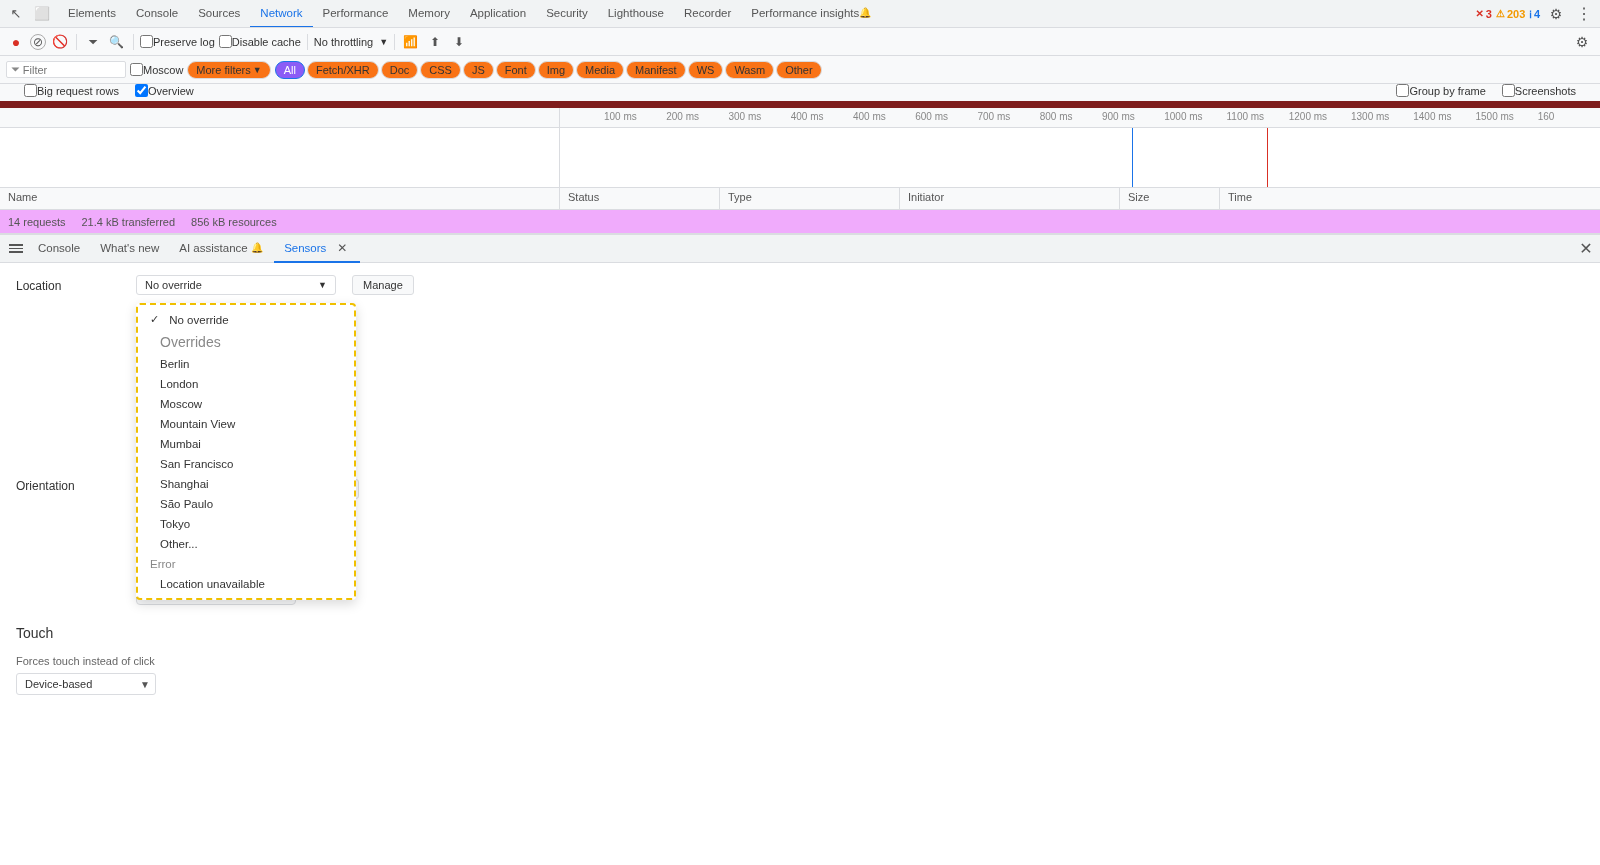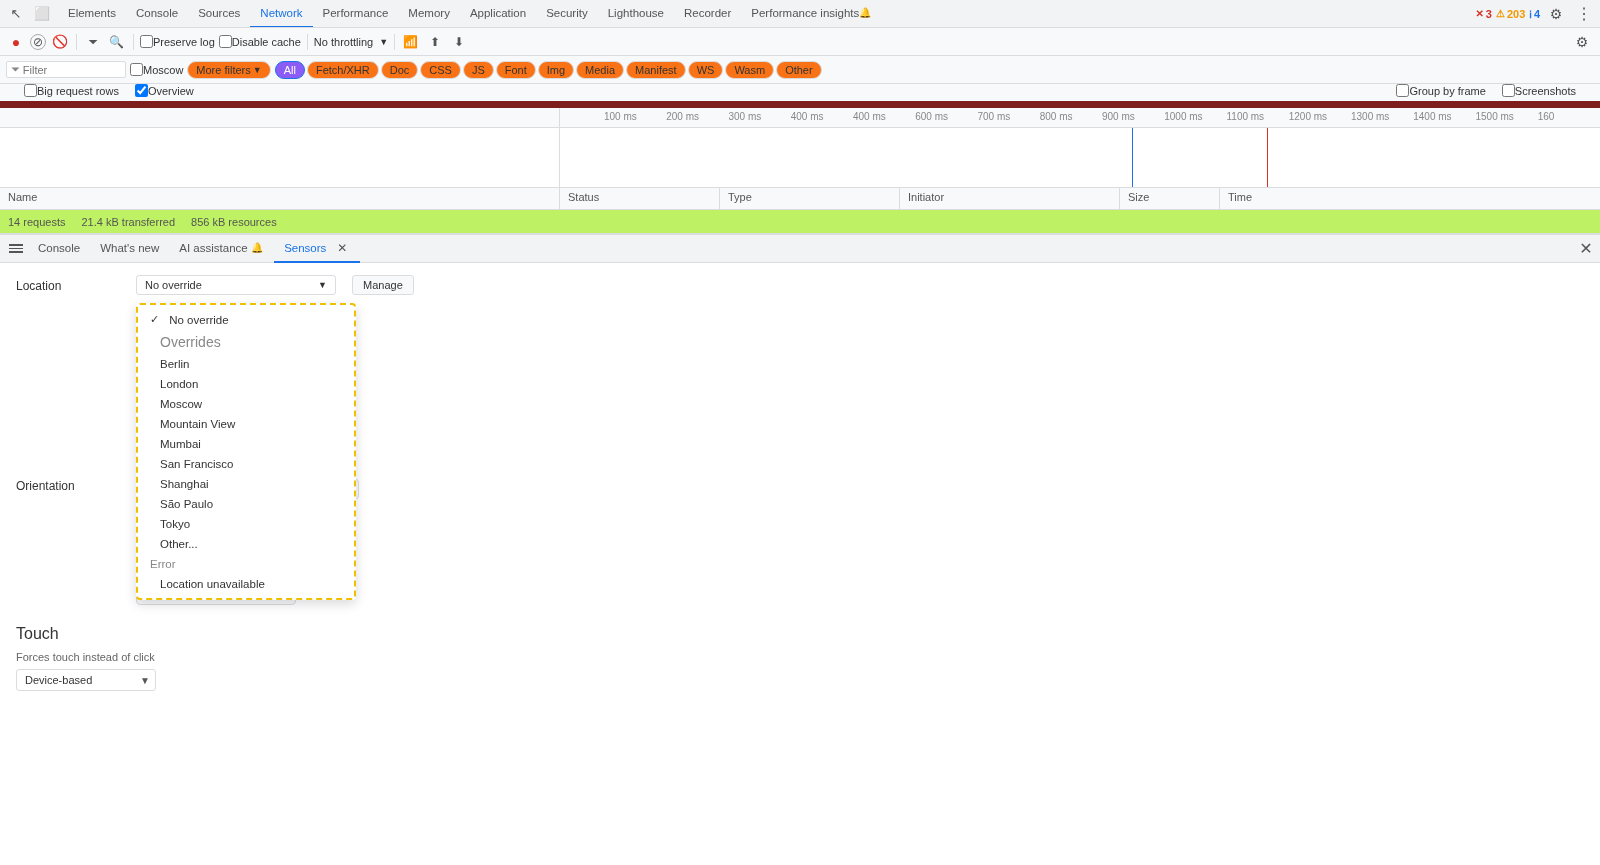--- a/index.html
+++ b/index.html
@@ -196,21 +196,21 @@
     .col-status { width: 160px; padding: 3px 8px; border-right: 1px solid #dadce0; font-weight: 500; }
     .col-type { width: 180px; padding: 3px 8px; border-right: 1px solid #dadce0; font-weight: 500; }
     .col-initiator { width: 220px; padding: 3px 8px; border-right: 1px solid #dadce0; font-weight: 500; }
     .col-size { width: 100px; padding: 3px 8px; border-right: 1px solid #dadce0; font-weight: 500; }
     .col-time { flex: 1; padding: 3px 8px; font-weight: 400; }
 
     
     .status-bar {
       display: flex;
       align-items: center;
-      background: #bef264;
+      background: #f0abfc;
       border-bottom: 1px solid #dadce0;
       height: 24px;
       padding: 0 8px;
       gap: 16px;
       font-size: 11px; color: #555;
     }
 
     
     .bottom-panel {
       display: flex;
@@ -375,21 +375,21 @@
       border-radius: 3px;
       background: #f8f9fa;
       font-size: 11px;
       cursor: pointer;
       color: #333;
       margin-top: 4px;
     }
 
     
     .touch-section { margin-top: 8px; }
-    .touch-title { font-size: 16px; font-weight: 500; color: #333; margin-bottom: 8px; }
+    .touch-title { font-size: 14px; font-weight: 500; color: #333; margin-bottom: 14px; }
     .touch-desc { font-size: 11px; color: #666; margin-bottom: 6px; }
     .device-select-wrap {
       position: relative;
       display: inline-block;
     }
     .device-select {
       appearance: none;
       -webkit-appearance: none;
       padding: 4px 24px 4px 8px;
       border: 1px solid #dadce0;

